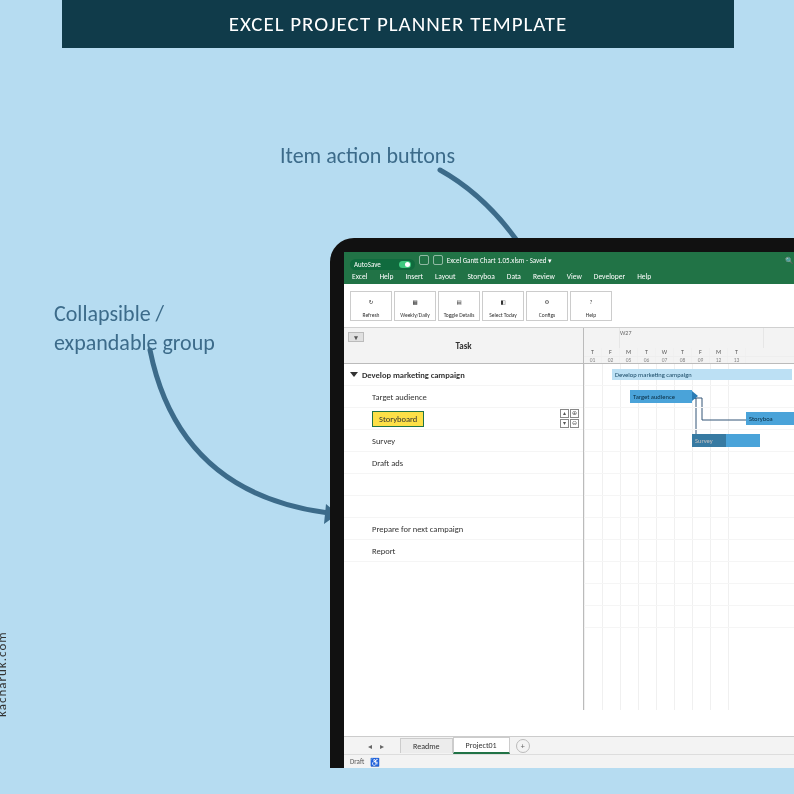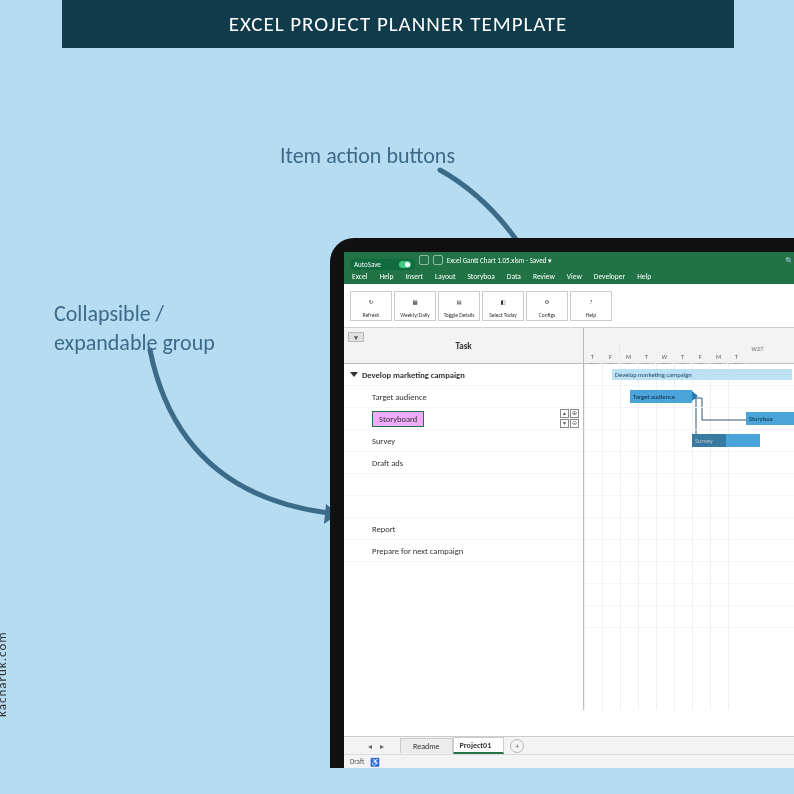--- a/index.html
+++ b/index.html
@@ -178,24 +178,23 @@
     position:relative;
   }
   .week-row {
     flex: 1;
     display: flex;
     font-size: 6px;
     color: #666;
   }
   .week-row .wk {
     flex: 1;
-    text-align: right;
+    text-align: left;
     border-right: 1px solid #e6e6e6;
     padding-top: 1px;
-    margin-top: 16px;
   }
   .day-row {
     display: flex;
     font-size: 6px;
     color: #555;
   }
   .day-row .d {
     width: 18px;
     text-align: center;
     border-right: 1px solid #f0f0f0;
@@ -243,21 +242,21 @@
     border-top: 5px solid #333;
   }
   .caret.right {
     border-top: 4px solid transparent;
     border-bottom: 4px solid transparent;
     border-left: 5px solid #333;
   }
   .task-row.selected .cell-inner {
     border: 1.5px solid #217346;
     padding: 2px 6px;
-    background: #f0abfc;
+    background: #fde047;
   }
   .row-controls {
     position: absolute;
     right: 4px;
     display: grid;
     grid-template-columns: repeat(2, 9px);
     grid-template-rows: repeat(2, 9px);
     gap: 1px;
   }
   .row-controls div {
@@ -334,22 +333,21 @@
     padding: 2px 12px;
     border: 1px solid #ccc;
     border-bottom: none;
     background: #ececec;
     color: #333;
     cursor: pointer;
   }
   .sheet-tabs .tab.active {
     background: #fff;
     border-bottom: 2px solid #217346;
-    font-weight: 700;
-    padding-left: 6px;
+    font-weight: 400;
   }
   .sheet-tabs .plus {
     width: 14px; height: 14px;
     border: 1px solid #bbb;
     border-radius: 50%;
     text-align: center;
     line-height: 12px;
     margin-left: 6px;
     color: #666;
     cursor: pointer;
@@ -510,24 +508,24 @@
           <div class="task-row child">
             <span>Draft ads</span>
           </div>
           <div class="task-row">
             <span></span>
           </div>
           <div class="task-row">
             <span></span>
           </div>
           <div class="task-row child">
+            <span>Prepare for next campaign</span>
+          </div>
+          <div class="task-row child">
             <span>Report</span>
-          </div>
-          <div class="task-row child">
-            <span>Prepare for next campaign</span>
           </div>
         </div>
       <div class="gantt" id="gantt">
         <div class="gantt-grid-lines" id="glines">
             <div class="vline" style="left: 0px;"></div>
             <div class="vline" style="left: 18px;"></div>
             <div class="vline" style="left: 36px;"></div>
             <div class="vline" style="left: 54px;"></div>
             <div class="vline" style="left: 72px;"></div>
             <div class="vline" style="left: 90px;"></div>

